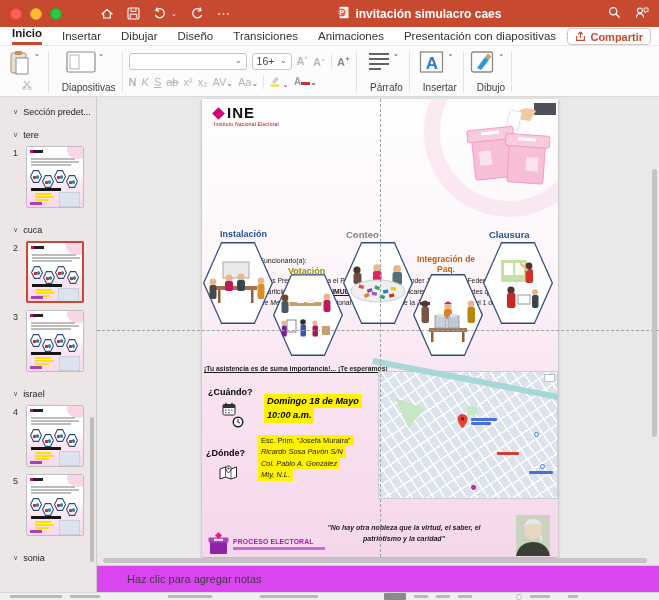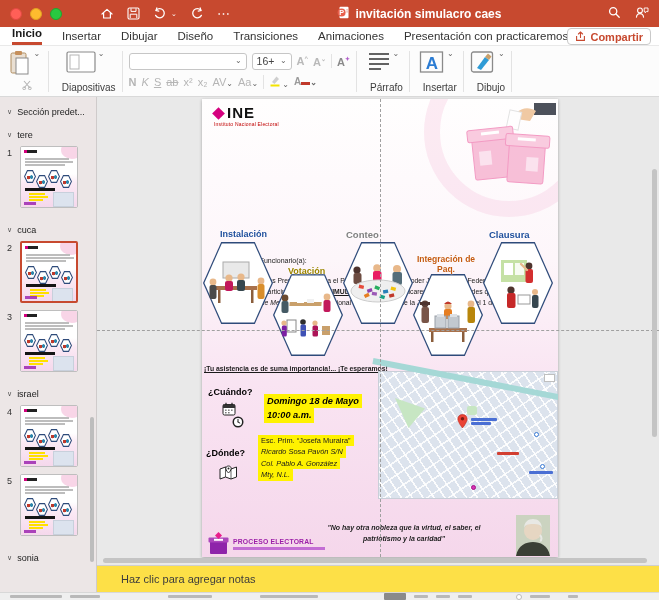--- a/index.html
+++ b/index.html
@@ -42,21 +42,21 @@
   .sel { height:17px; border:1px solid #C6C6C6; border-radius:3px; background:#fff; display:flex;
          align-items:center; justify-content:space-between; padding:0 4px; font-size:10.5px; color:#444; }
   .fmt { font-size:11px; color:#B5B5B5; }
   .fmt.b { font-weight:bold; } .fmt.i { font-style:italic; } .fmt.u { text-decoration:underline; }
   .fmt.s { text-decoration:line-through; }
   .grow { font-size:11px; color:#B9B9B9; font-weight:bold; }
   .vline { width:1px; height:14px; background:#E3E3E3; }
 
   
   .main { height:495px; display:flex; flex:none; }
-  .sidebar { width:97px; background:#ECE6E6; border-right:1px solid #CFCBCB; position:relative; overflow:hidden; flex:none; }
+  .sidebar { width:97px; background:#ECE6E6; border-right:1px solid #CFCBCB; position:relative; overflow:hidden; flex:none;padding-left:6px; }
   .sec { display:flex; gap:5px; padding:10px 0 3px 7px; font-size:9px; color:#222; align-items:center; }
   .sec .chevron { font-size:7px; color:#555; }
   .srow { display:flex; margin:3px 0 7px 0; }
   .snum { width:20px; font-size:9px; color:#333; padding:2px 0 0 7px; }
   .thumb { width:58px; height:62px; background:#fff; border:1px solid #BEBEBE; border-radius:2px; position:relative; overflow:hidden; }
   .thumb.selected { border:2px solid #C7492F; }
   .mini { position:absolute; inset:0; background:linear-gradient(180deg,#fff 0 45%, #FBEAF5 60%, #F5D8EC 100%); }
   .mini i, .mini span { position:absolute; display:block; }
   .mc { right:-6px; top:-6px; width:22px; height:18px; border-radius:50%; background:#F6C7DF; opacity:.75; }
   .ml { left:3px; top:3px; width:13px; height:3px; background:linear-gradient(90deg,#D5007F 0 3px,#222 3px 100%); }
@@ -121,22 +121,22 @@
            color:#222; text-align:center; line-height:1.55; }
   .quote span { position:static; }
   .portrait { left:314px; top:416px; }
   .footer-logo { left:6px; top:433px; display:flex; gap:4px; align-items:flex-start; position:absolute; }
   .footer-logo svg { position:static; }
   .fl-texts { position:static; display:flex; flex-direction:column; gap:2px; }
   .fl-name { position:static; font-size:6.8px; font-weight:bold; color:#9C1FA8; letter-spacing:.2px; margin-top:6px; }
   .fl-strip { position:static; width:92px; height:2.5px; background:#C36DD4; }
 
   
-  .notes { height:27px; background:#fde047; border-top:1px solid #CFCFCF; display:flex; align-items:center;
-           padding-left:24px; font-size:11px; color:#3C3C3C; flex:none; }
+  .notes { height:27px; background:#d946ef; border-top:1px solid #CFCFCF; display:flex; align-items:center;
+           padding-left:30px; font-size:11px; color:#3C3C3C; flex:none; }
   .statusbar { height:8px; background:#EFEFEF; border-top:1px solid #D8D8D8; display:flex; align-items:center;
                gap:8px; padding:0 10px; flex:none; }
   .sb-frag { height:3px; background:#B9B9B9; border-radius:1px; }
   .sb-dark { width:22px; height:7px; background:#8A8A8A; border-radius:1px; }
   .sb-knob { width:6px; height:6px; background:#fff; border:1px solid #BBB; border-radius:50%; }
 </style>
 </head>
 <body>
 
 <div class="window">
@@ -198,21 +198,21 @@
   </div>
 
   <div class="tabbar">
     <div class="tabs">
         <div class="tab active">Inicio</div>
         <div class="tab">Insertar</div>
         <div class="tab">Dibujar</div>
         <div class="tab">Diseño</div>
         <div class="tab">Transiciones</div>
         <div class="tab">Animaciones</div>
-        <div class="tab">Presentación con practicaremos</div>
+        <div class="tab">Presentación con diapositivas</div>
       </div>
     <span class="tab-overflow">»</span>
     <div class="share-btn">
       <svg width="11" height="11" viewBox="0 0 11 11">
           <path d="M1.6 5 V9.4 H9.4 V5" stroke="#C7492F" stroke-width="1.1" fill="none"></path>
           <path d="M5.5 6.4 V1.2 M3.4 3 L5.5 1 L7.6 3" stroke="#C7492F" stroke-width="1.1" fill="none" stroke-linecap="round"></path>
         </svg>
       <span>Compartir</span>
     </div>
   </div>

